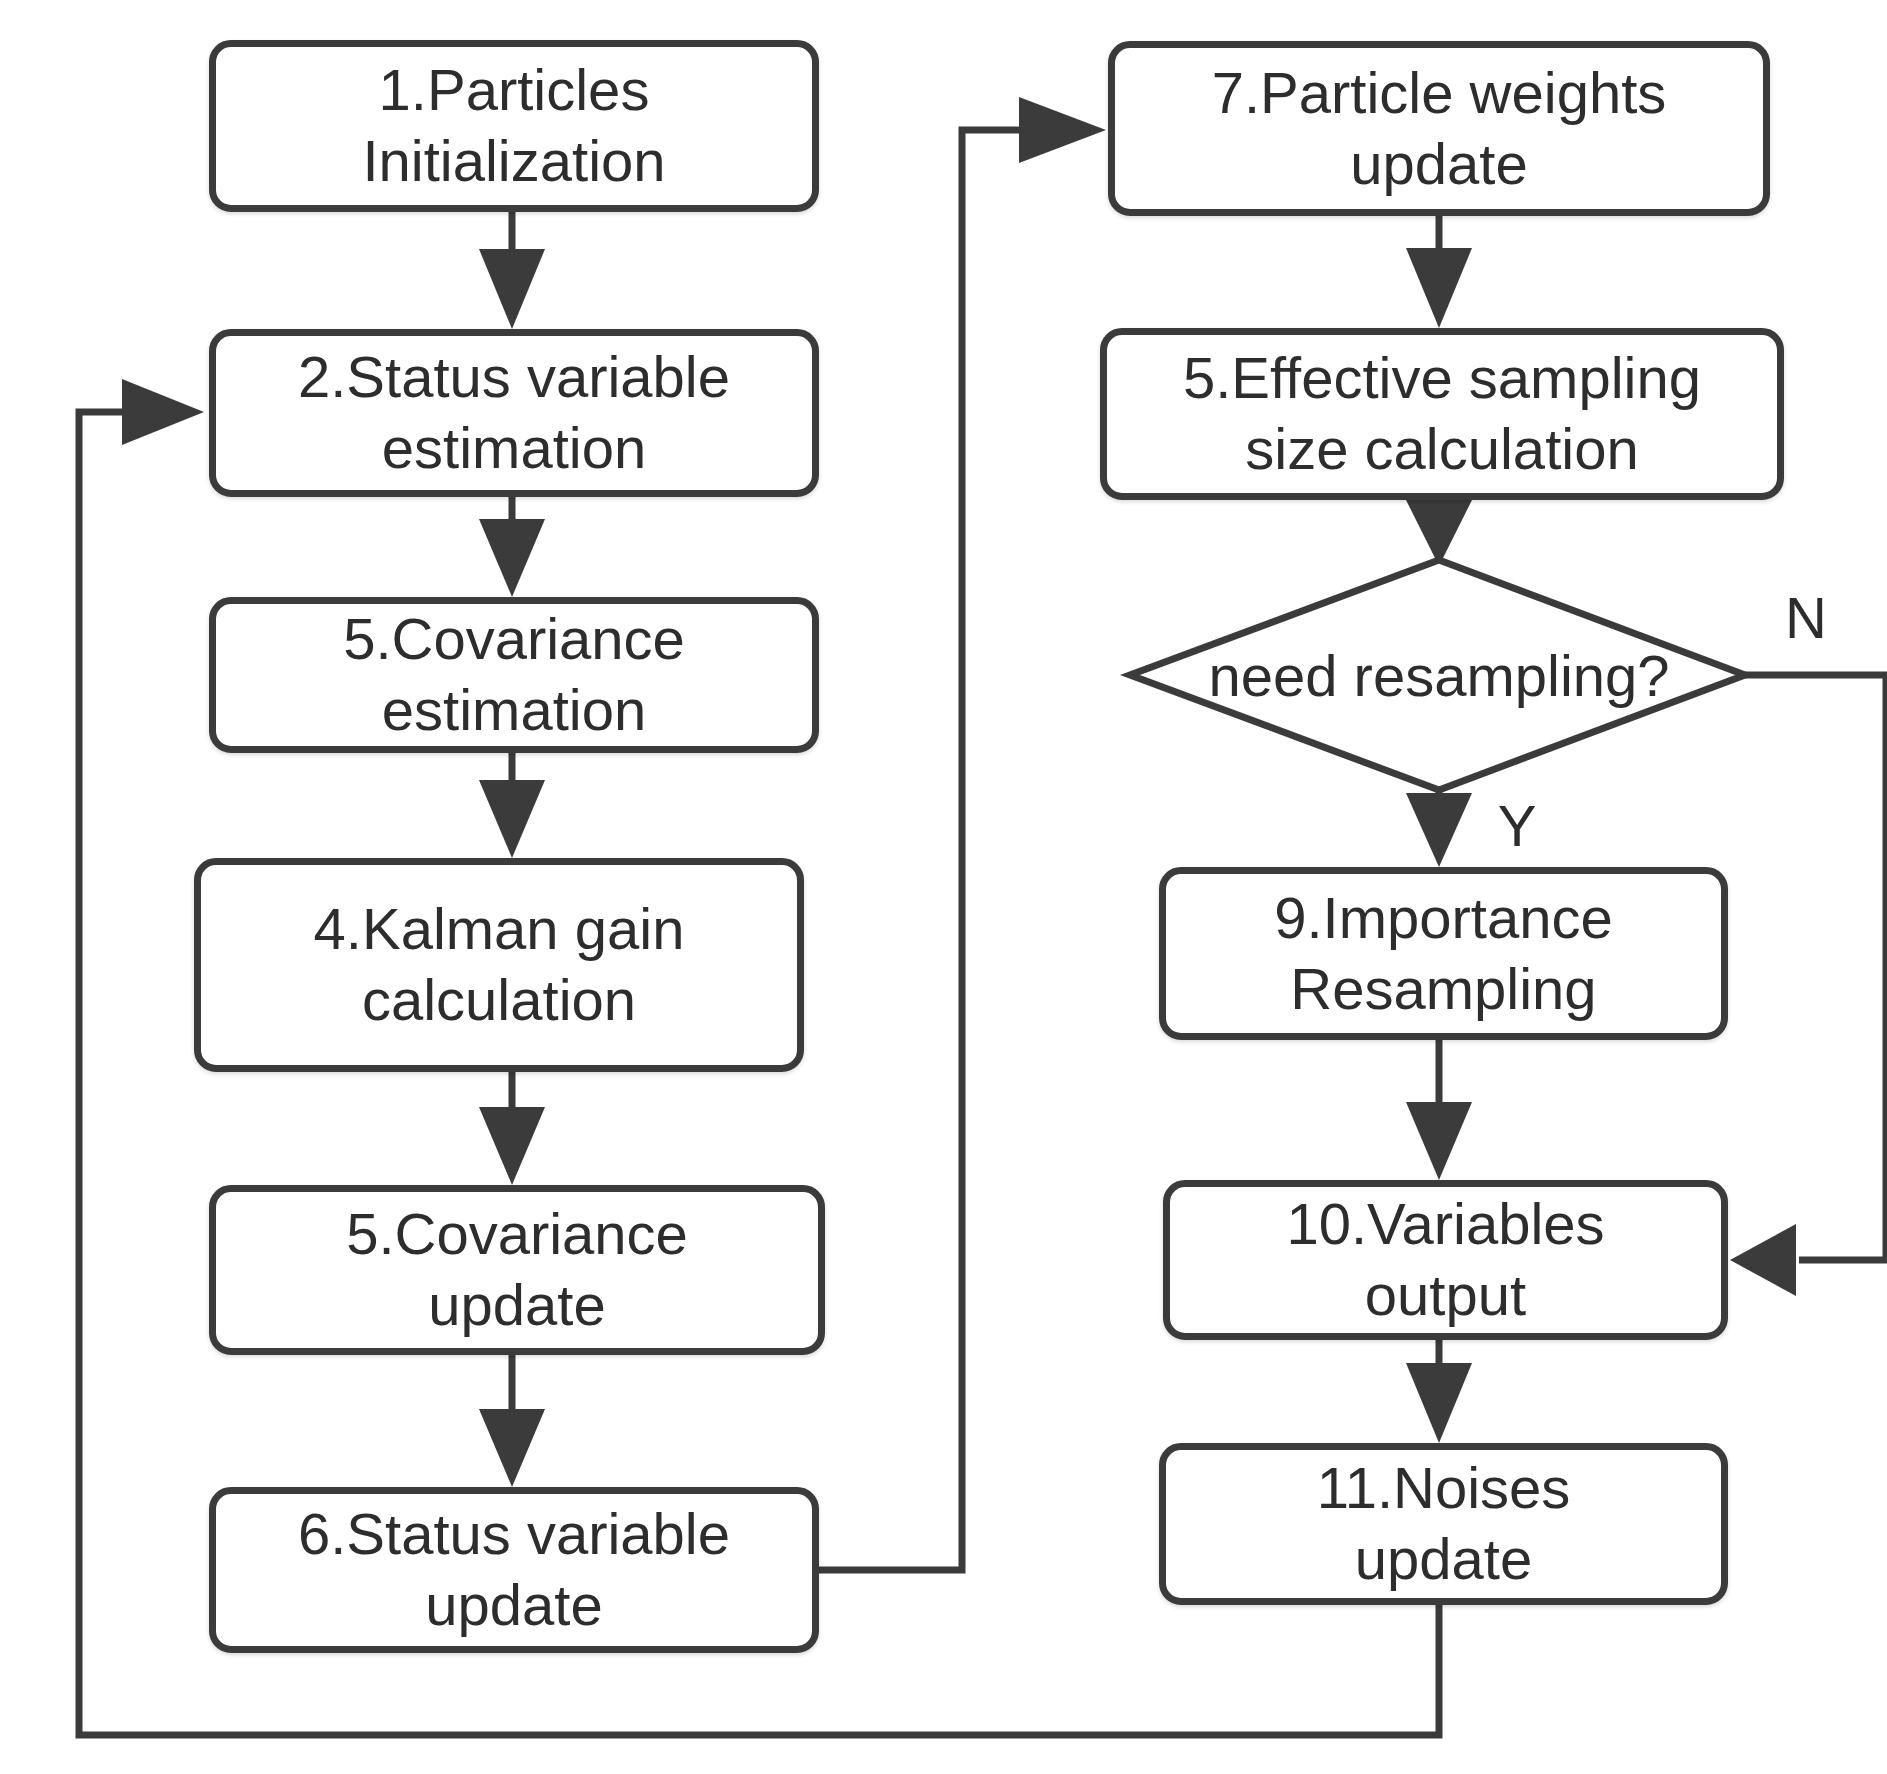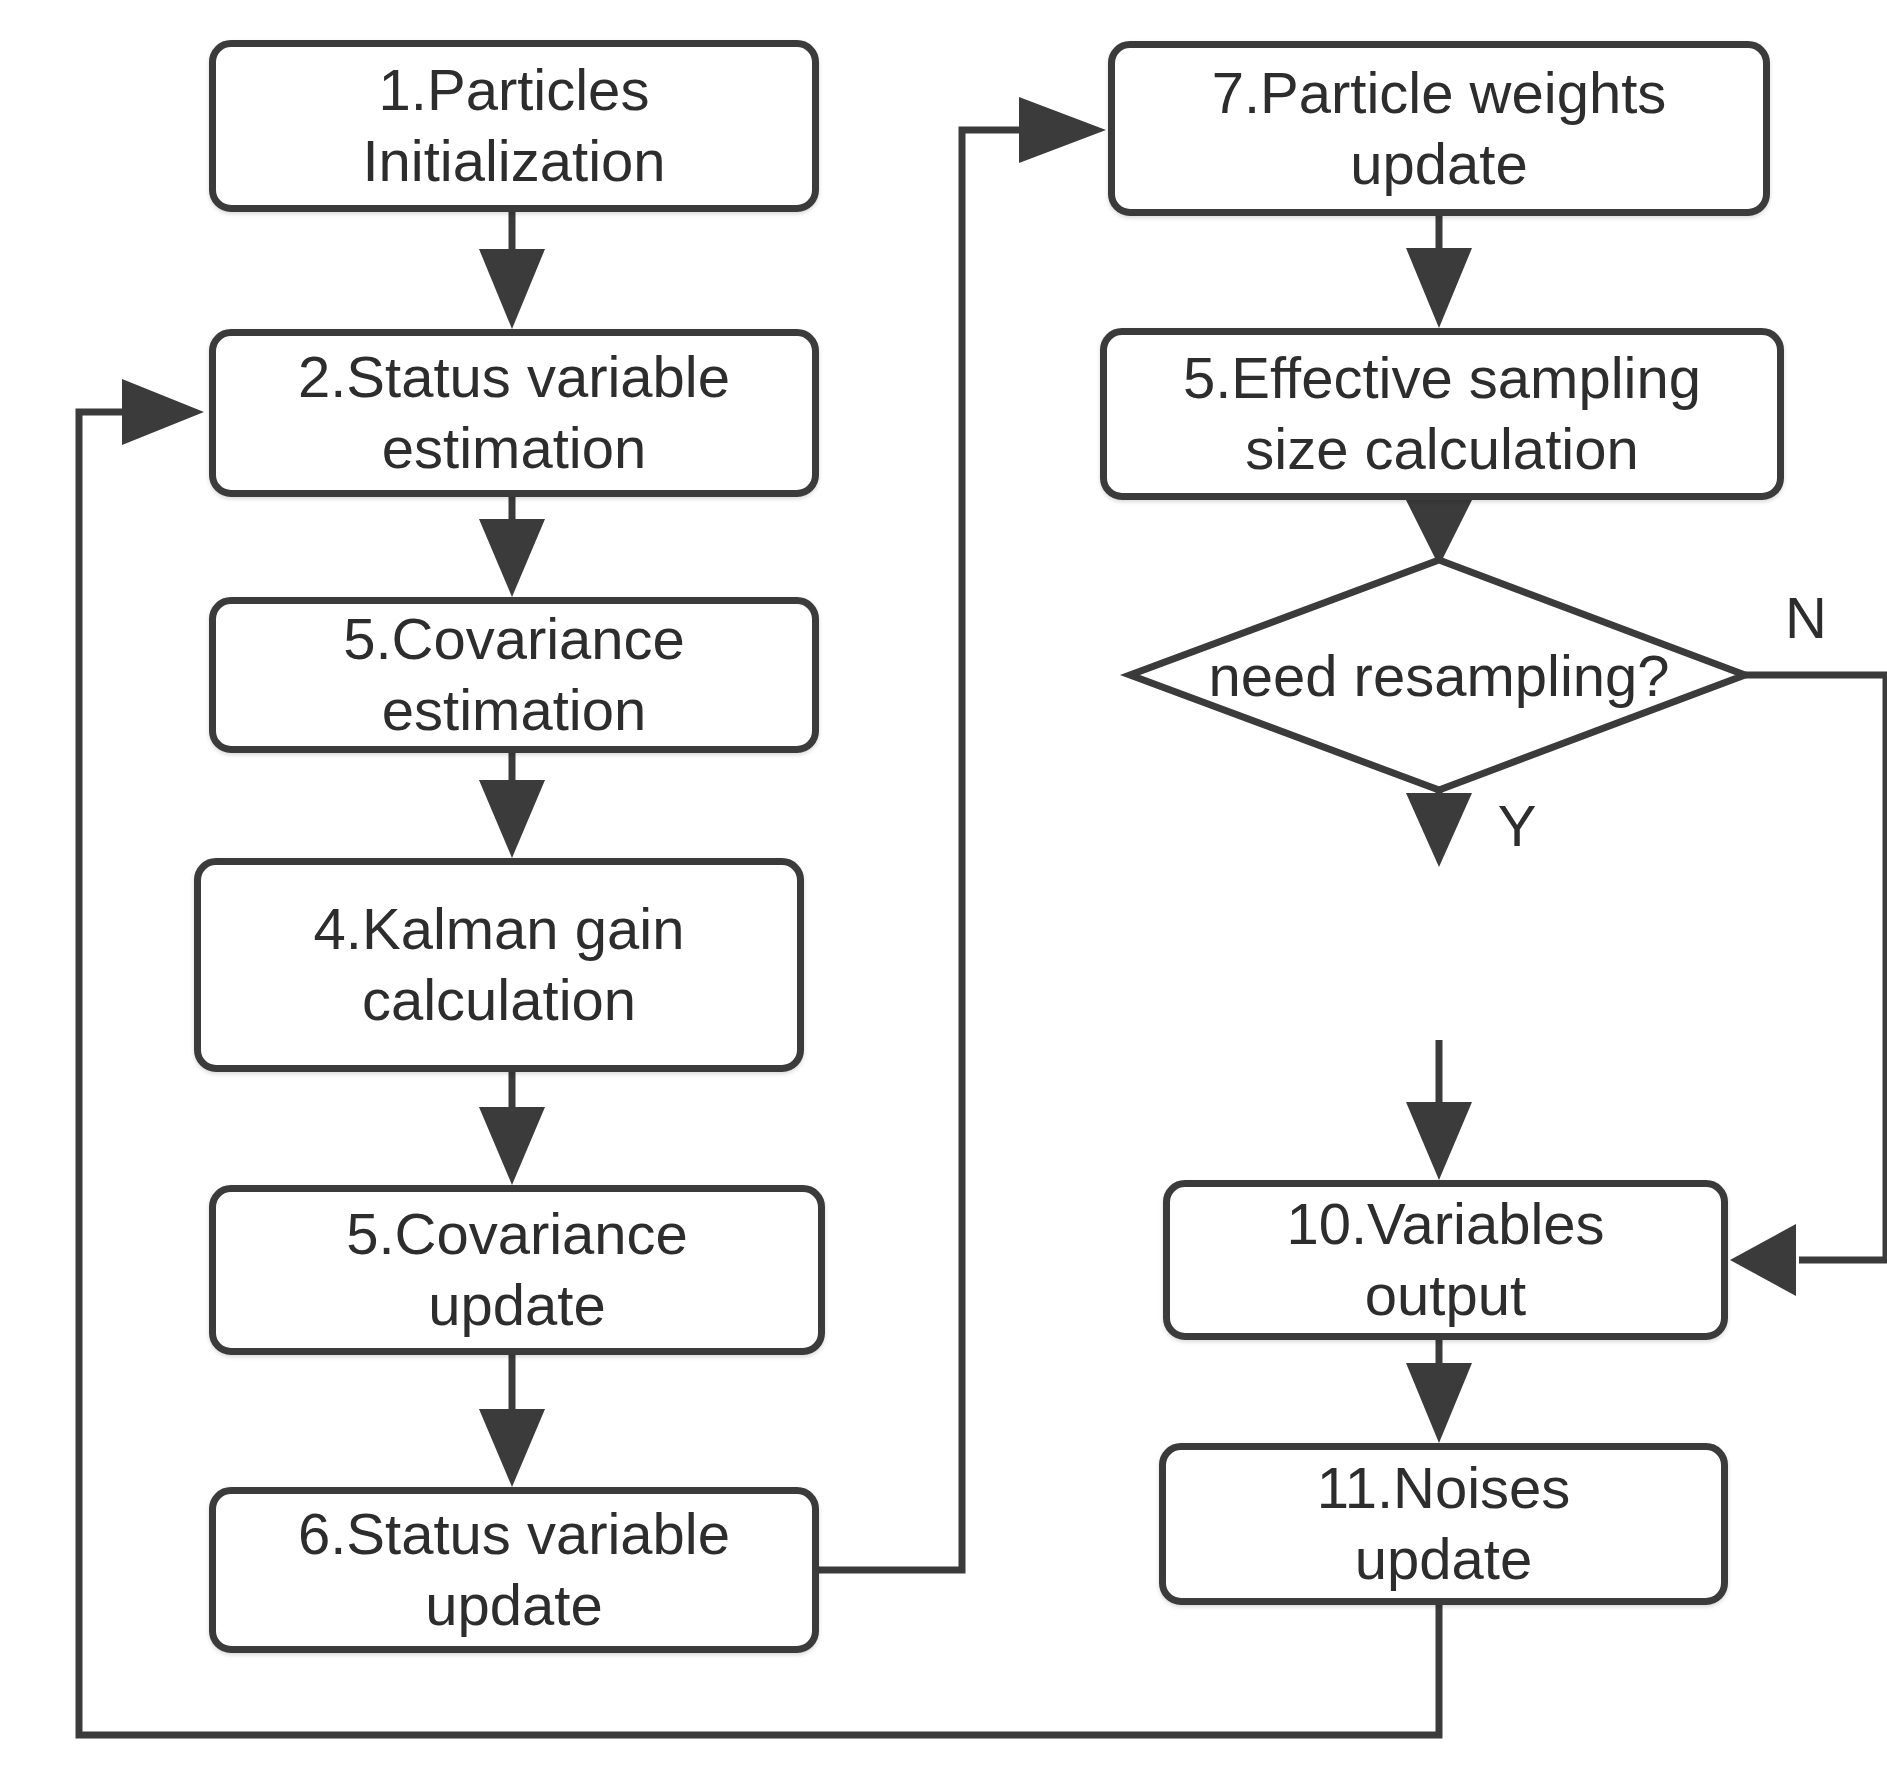--- a/index.html
+++ b/index.html
@@ -133,20 +133,22 @@
 calculation</div>
   <div class="node" style="left:175px;  top:1185px; width:616px; height:170px">5.Covariance
 update</div>
   <div class="node" style="left:175px;  top:1487px; width:610px; height:166px">6.Status variable
 update</div>
 
   <div class="node" style="left:1074px; top:41px;   width:662px; height:175px">7.Particle weights
 update</div>
   <div class="node" style="left:1066px; top:328px;  width:684px; height:172px">5.Effective sampling
 size calculation</div>
+  <div class="node" style="left:1125px; top:867px;  width:569px; height:173px">9.Importance
+Resampling</div>
   <div class="node" style="left:1129px; top:1180px; width:565px; height:160px">10.Variables
 output</div>
   <div class="node" style="left:1125px; top:1443px; width:569px; height:162px">11.Noises
 update</div>
 
   <div class="diamond-label" style="left:1110px; top:635px; width:590px; height:80px">need resampling?</div>
 
   <div class="branch-label" style="left:1450px; top:792px; width:66px; height:66px">Y</div>
   <div class="branch-label" style="left:1737px; top:582px; width:70px; height:70px">N</div>
 

